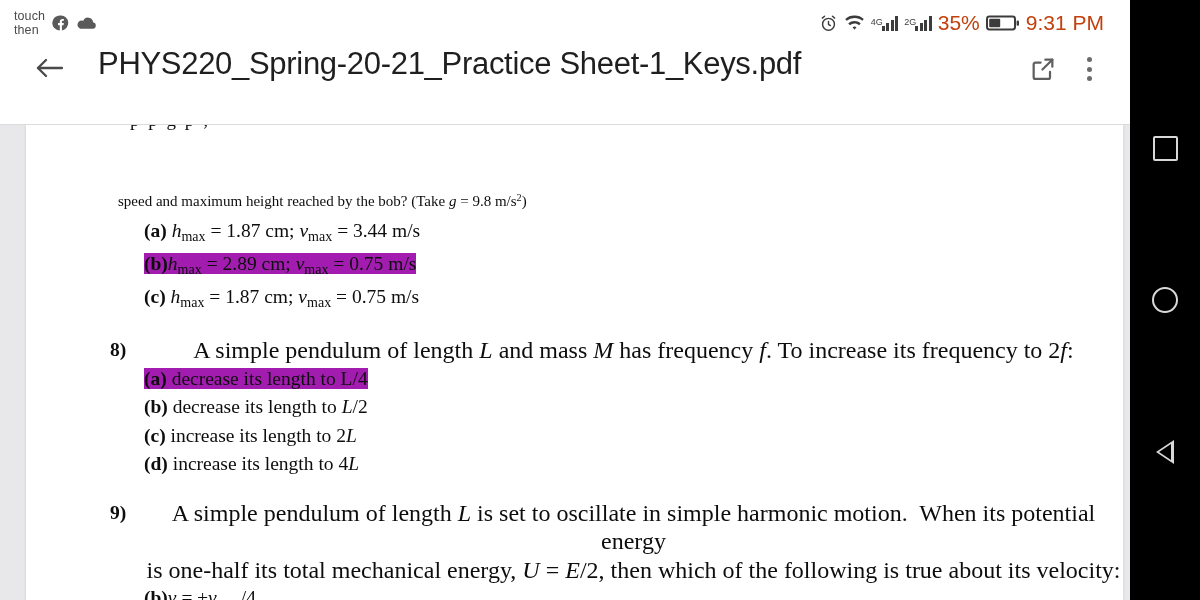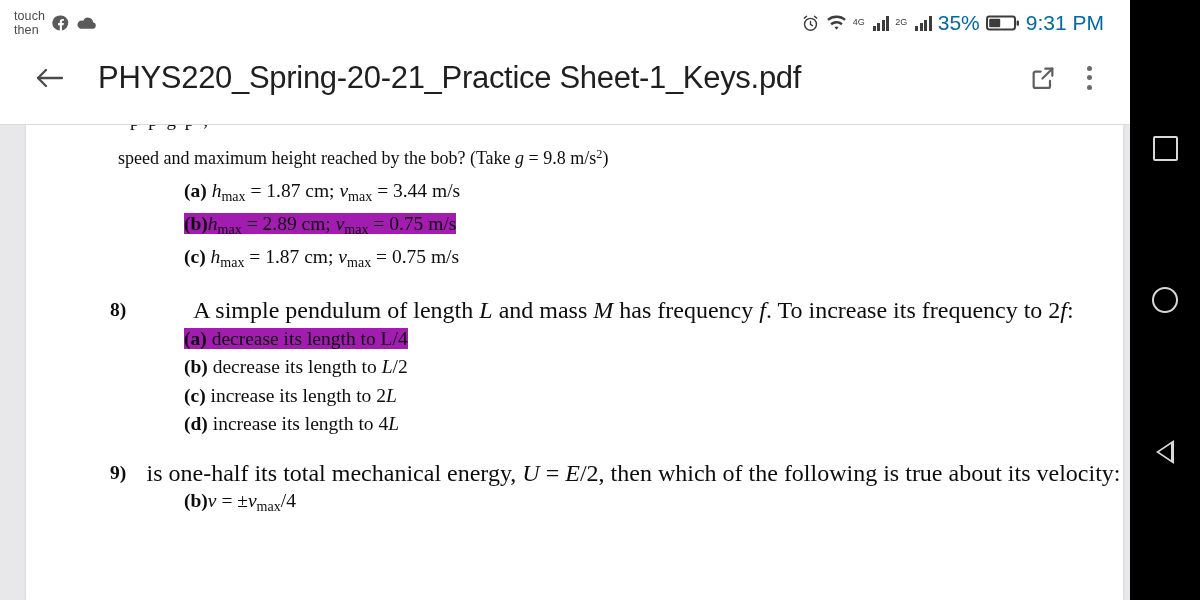--- a/index.html
+++ b/index.html
@@ -46,25 +46,25 @@
   .sb-icon { display: flex; align-items: center; color: #5a5a5a; }
   .sb-right {
     display: flex;
     align-items: center;
     gap: 6px;
     padding-right: 18px;
     color: #3c3c3c;
   }
   .sb-right .txt {
     font-size: 21px;
-    color: #0369a1;
+    color: #c2410c;
     font-family: "Liberation Sans", sans-serif;
     white-space: nowrap;
   }
-  .sig-group { display: flex; align-items: flex-end; gap: 9px; }
+  .sig-group { display: flex; align-items: flex-end; gap: 0; }
   .sig-label {
     font-size: 9px;
     line-height: 9px;
     color: #3c3c3c;
     margin-right: -1px;
     align-self: flex-start;
     margin-top: 2px;
   }
   .bars { display: flex; align-items: flex-end; gap: 1.5px; height: 15px; }
   .bars i { display: block; width: 3px; background: #3c3c3c; }
@@ -74,21 +74,21 @@
   .bars i:nth-child(4){ height: 15px; }
 
   
   .toolbar {
     position: absolute;
     top: 46px; left: 0;
     width: 1130px;
     height: 79px;
     background: #ffffff;
     display: flex;
-    align-items: center;
+    align-items: flex-start;
     box-sizing: border-box;
     padding: 0 18px 16px 28px;
   }
   .back-btn {
     width: 44px; height: 44px;
     display: flex; align-items: center; justify-content: center;
     flex: 0 0 auto;
     color: #4a4a4a;
     cursor: pointer;
   }
@@ -156,39 +156,40 @@
 
   .content {
     position: absolute;
     top: 10px; left: 0;
     width: 1097px;
     font-family: "Liberation Serif", serif;
     color: #0d0d0d;
   }
 
   .qline {
-    font-size: 18px;
-    line-height: 38px;
+    font-size: 15px;
+    line-height: 32px;
     white-space: nowrap;
+    margin-top: 47px;
   }
   .indent-text { padding-left: 92px; }
   .indent-opt  { padding-left: 118px; }
 
   .qblock { position: relative; }
   .qnum {
     position: absolute;
     left: 84px;
     top: 0;
     font-weight: bold;
     font-size: 19.5px;
     line-height: 28.5px;
   }
   .qbody { padding-left: 118px; font-size: 24px; line-height: 28.5px; text-align: center; }
 
-  .opt { font-size: 19.5px; line-height: 28.5px; white-space: nowrap; margin-left: 40px; }
+  .opt { font-size: 19.5px; line-height: 28.5px; white-space: nowrap; }
   .opt .lbl { font-weight: bold; }
   .hl {
     background: #a21caf;
     box-decoration-break: clone;
     -webkit-box-decoration-break: clone;
   }
   i.v { font-style: italic; }
   .sub {
     font-size: 0.72em;
     vertical-align: -0.26em;
@@ -382,20 +383,23 @@
           <div class="opt indent-opt">
             <span class="lbl">(d)</span> increase its length to 4<i class="v">L</i>
           </div>
         </div>
 
         <div class="spacer-20"></div>
 
         <div class="qblock">
           <span class="qnum">9)</span>
           <div class="qbody">
+            A simple pendulum of length <i class="v">L</i> is set to oscillate in simple harmonic motion.&nbsp; When its potential energy
+          </div>
+          <div class="qbody">
             is one-half its total mechanical energy, <i class="v">U</i> = <i class="v">E</i>/2, then which of the following is true about its velocity:
           </div>
           <div class="opt indent-opt">
             <span class="lbl">(b)</span><i class="v">v</i> = ±<i class="v">v</i><span class="sub">max</span>/4
           </div>
 
         </div>
 
       </div>
     </div>

